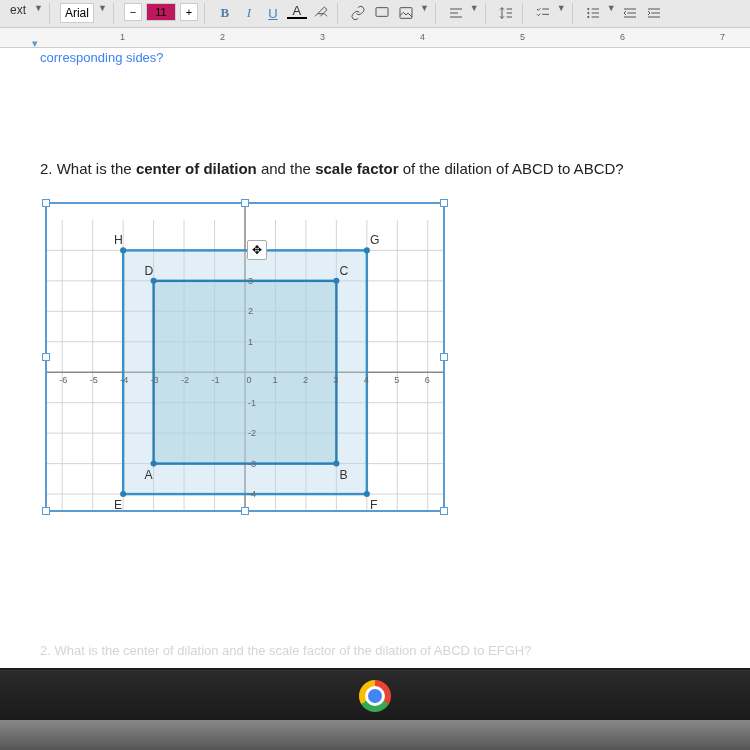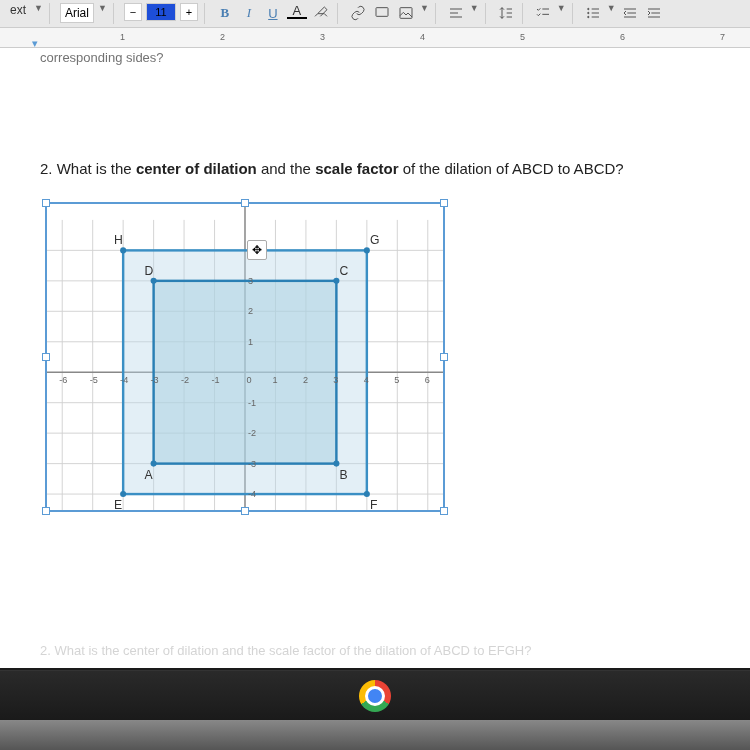--- a/index.html
+++ b/index.html
@@ -46,21 +46,21 @@
       border: 1px solid #ccc;
       width: 18px;
       height: 18px;
       display: flex;
       align-items: center;
       justify-content: center;
       font-size: 11px;
       cursor: pointer;
     }
     .size-display {
-      background: #1d4ed8;
+      background: #be185d;
       border: 1px solid #ccc;
       width: 30px;
       height: 18px;
       display: flex;
       align-items: center;
       justify-content: center;
       font-size: 11px;
     }
     .format-btn {
       width: 20px;
@@ -98,21 +98,21 @@
       color: #5b9bd5;
       font-size: 11px;
     }
     .content-area {
       background: white;
       height: 620px;
       padding: 0 40px;
       position: relative;
     }
     .faint-text {
-      color: #737373;
+      color: #3b82f6;
       font-size: 13px;
       padding-top: 2px;
     }
     .question {
       margin-top: 95px;
       font-size: 15px;
       color: #222;
     }
     .question .bold { font-weight: bold; margin-top: 24px; }
     .graph-container {

